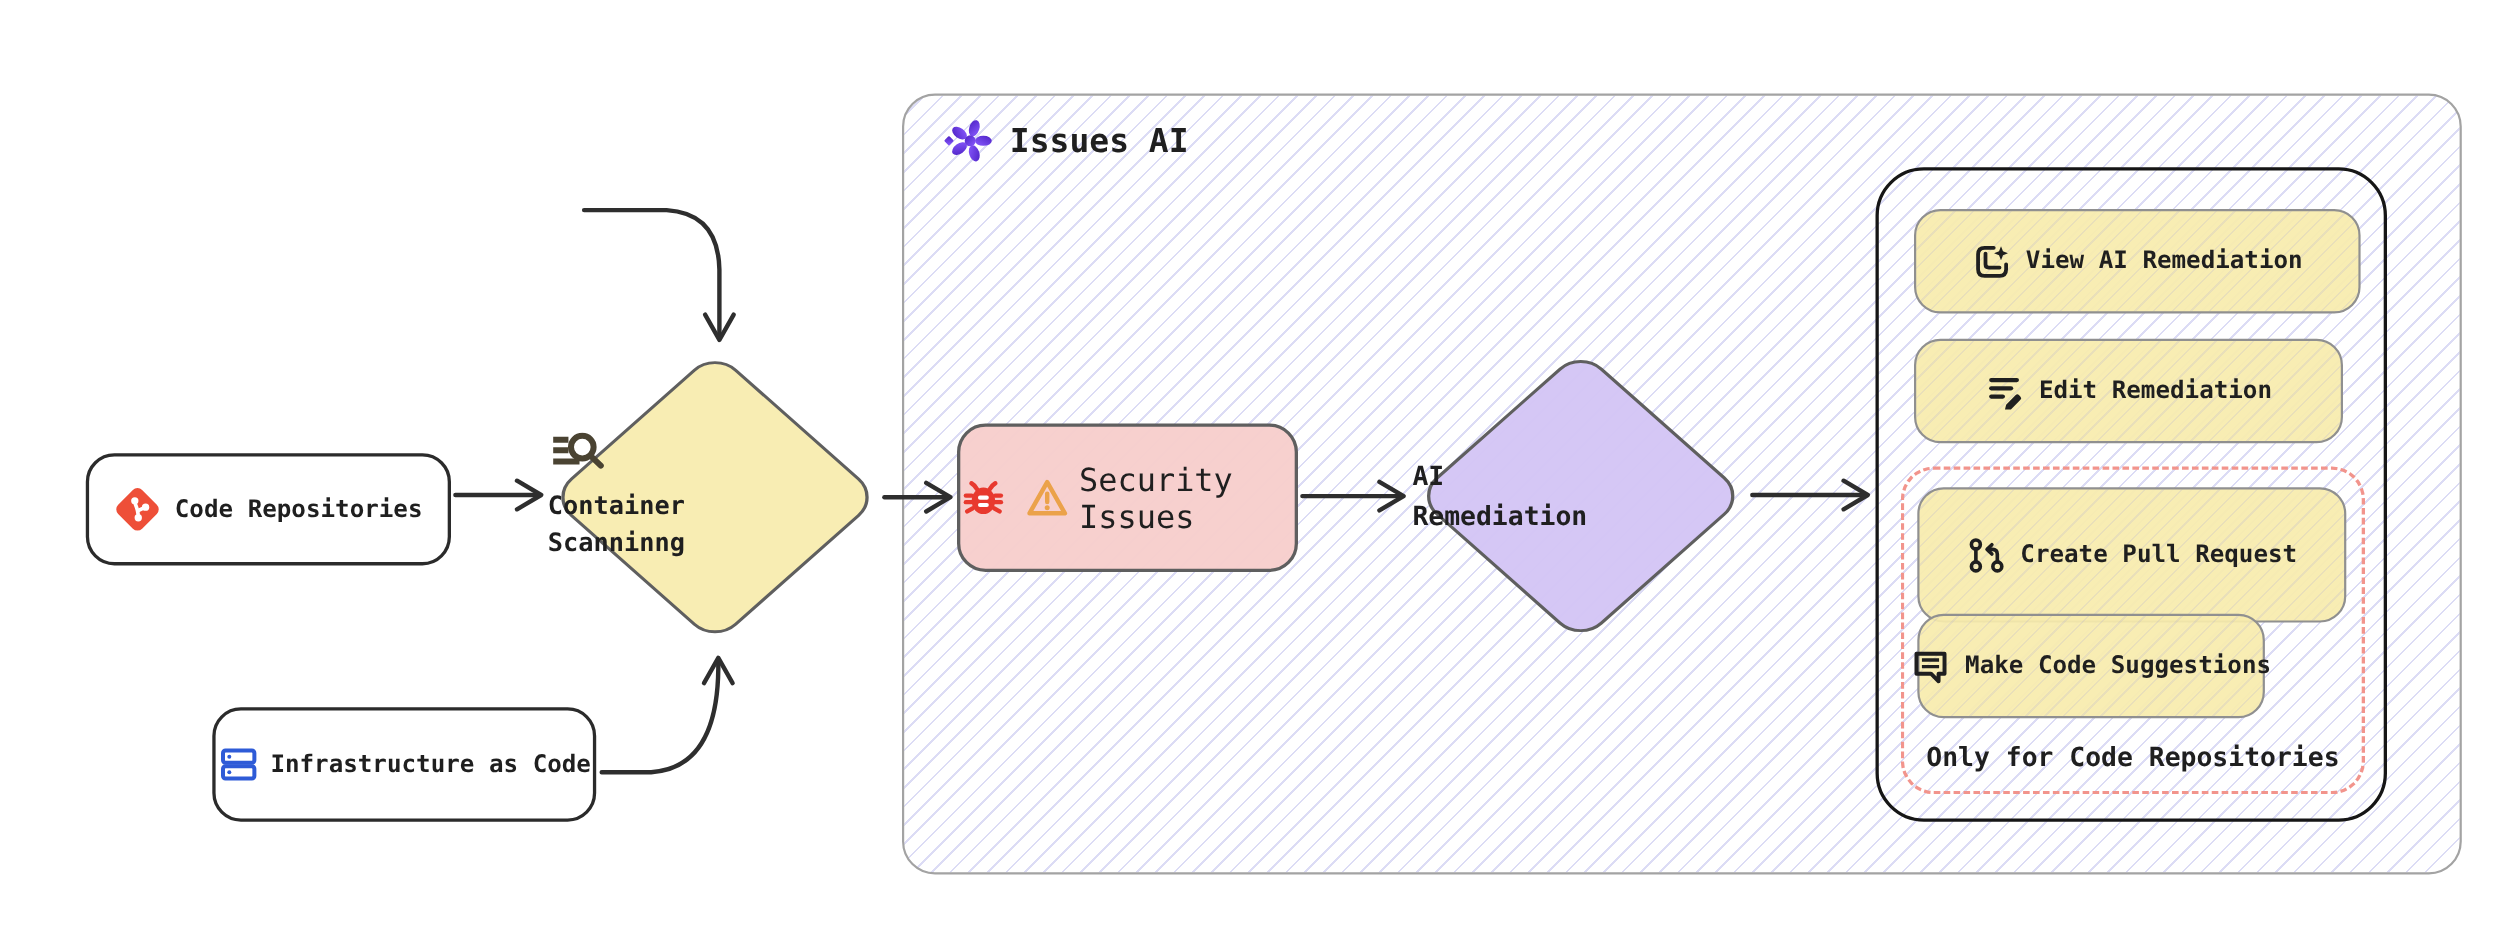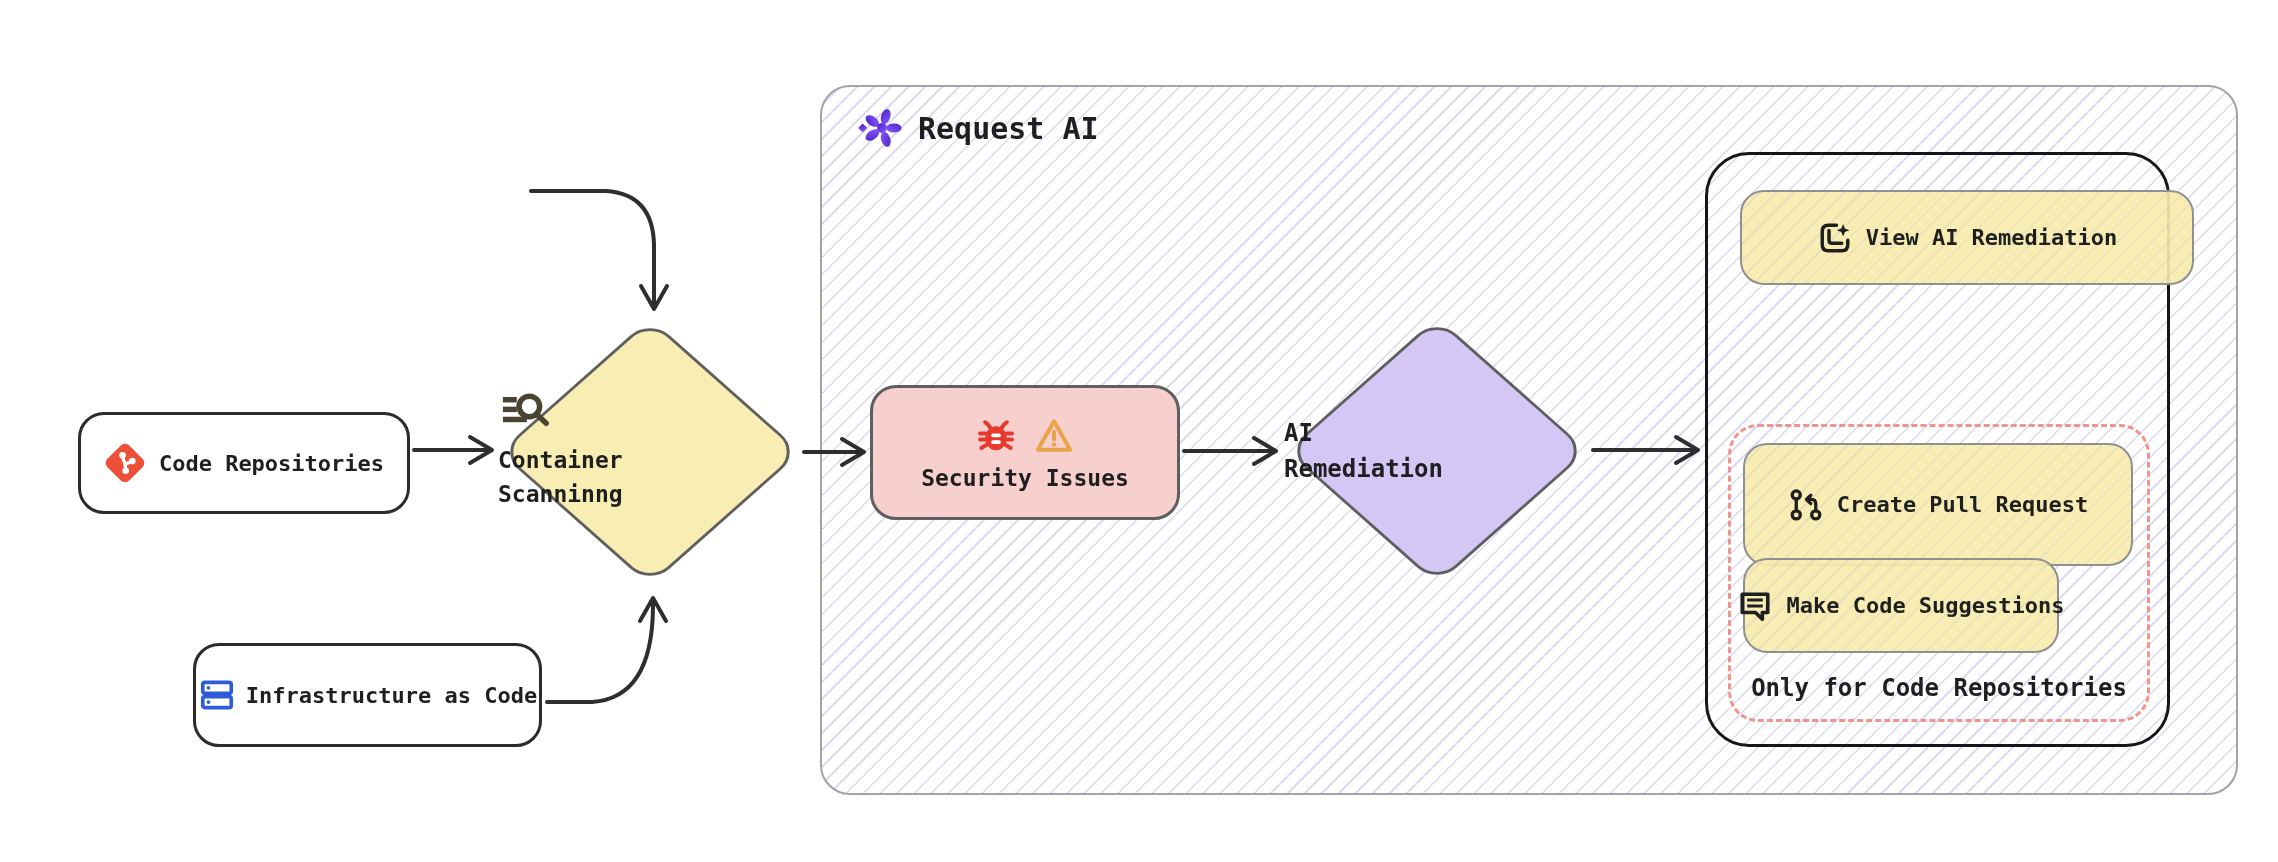--- a/index.html
+++ b/index.html
@@ -30,22 +30,22 @@
   .arrows{position:absolute;inset:0;z-index:2;pointer-events:none}
 
   .diamond{position:absolute;z-index:3}
   .diamond-shape{position:absolute;left:50%;top:50%;width:214px;height:214px;margin:-107px 0 0 -107px;
     transform:scaleY(.885) rotate(45deg);border-radius:28px;border:3px solid var(--shape-border)}
   .diamond-content{position:absolute;inset:0;display:flex;flex-direction:column;align-items:flex-start;
     justify-content:center;text-align:center;font-size:23px;font-weight:600;line-height:1.5;z-index:1}
 
   .issues{position:absolute;left:870px;top:385px;width:310px;height:135px;
     background:var(--pink);border:3px solid var(--shape-border);border-radius:26px;
-    display:flex;flex-direction:column;align-items:center;justify-content:center;gap:8px;
-    font-size:23px;font-weight:700;z-index:3}
+    display:flex;align-items:center;justify-content:center;gap:8px;
+    font-size:29px;font-weight:400;z-index:3}
   .issues .icons-row{display:flex;align-items:center;gap:16px}
 
   .panel{position:absolute;left:1705px;top:152px;width:465px;height:595px;
     border:3.5px solid #161616;border-radius:44px;z-index:2}
   .dashed-group{position:absolute;left:1728px;top:424px;width:422px;height:298px;
     border:3px dashed var(--salmon);border-radius:30px;z-index:2}
   .btn{position:absolute;display:flex;align-items:center;justify-content:center;gap:13px;
     background-color:var(--yellow);border:2.5px solid var(--btn-border);border-radius:24px;
     font-size:22px;font-weight:600;white-space:nowrap;z-index:3}
   .note{position:absolute;left:1728px;top:674px;width:422px;text-align:center;
@@ -70,21 +70,21 @@
       <g fill="url(#hg)">
         <ellipse cx="0" cy="-12" rx="4.6" ry="7.6" transform="rotate(18)"></ellipse>
         <ellipse cx="0" cy="-12" rx="4.6" ry="7.6" transform="rotate(90)"></ellipse>
         <ellipse cx="0" cy="-12" rx="4.6" ry="7.6" transform="rotate(162)"></ellipse>
         <ellipse cx="0" cy="-12" rx="4.6" ry="7.6" transform="rotate(234)"></ellipse>
         <ellipse cx="0" cy="-12" rx="4.6" ry="7.6" transform="rotate(306)"></ellipse>
         <circle cx="0" cy="0" r="5"></circle>
         <rect x="-22.5" y="-3.2" width="6.4" height="6.4" rx="1" transform="rotate(45 -19.3 0)"></rect>
       </g>
     </svg>
-    <span>Request AI</span>
+    <span>Issues AI</span>
   </div>
 
   <svg class="arrows" viewBox="0 0 2278 862">
     <g fill="none" stroke="var(--arrow)" stroke-width="4" stroke-linecap="round" stroke-linejoin="round">
       <path d="M531 191 L606 191 Q653 194 654 245 L654 306"></path>
       <path d="M641 286 L654 309 L667 286"></path>
       <path d="M414 450 L488 450"></path>
       <path d="M470 437 L492 450 L470 463"></path>
       <path d="M547 702 L592 702 Q652 698 653 608 L653 600"></path>
       <path d="M640 621 L653 598 L666 621"></path>
@@ -172,31 +172,42 @@
   <div class="diamond" style="left:1284px;top:317px;width:306px;height:267px">
     <div class="diamond-shape" style="background:var(--purple)"></div>
     <div class="diamond-content" style="font-size:24px">
       <span>AI</span>
       <span>Remediation</span>
     </div>
   </div>
 
   <div class="panel"></div>
 
-  <div class="btn hatch-overlay" style="left:1740px;top:190px;width:454px;height:95px">
+  <div class="btn hatch-overlay" style="left:1740px;top:190px;width:406px;height:95px">
     <svg class="icon" width="36" height="36" viewBox="0 0 24 24">
       <g fill="none" stroke="var(--ink)" stroke-width="2.3" stroke-linecap="round" stroke-linejoin="round">
         <path d="M13 3.5 H7.5 Q3.5 3.5 3.5 7.5 V16.5 Q3.5 20.5 7.5 20.5 H16.5 Q20.5 20.5 20.5 16.5 V13.5"></path>
         <path d="M8 7 V13.5 Q8 15.5 10 15.5 H16.5"></path>
       </g>
       <path d="M17.4 2.6 L18.6 5.6 L21.6 6.8 L18.6 8 L17.4 11 L16.2 8 L13.2 6.8 L16.2 5.6 Z" fill="var(--ink)"></path>
     </svg>
     <span>View AI Remediation</span>
   </div>
 
+  <div class="btn hatch-overlay" style="left:1740px;top:308px;width:390px;height:95px">
+    <svg class="icon" width="36" height="36" viewBox="0 0 24 24">
+      <g fill="none" stroke="var(--ink)" stroke-width="2.6" stroke-linecap="round">
+        <path d="M3.5 5 H19"></path>
+          <path d="M3.5 10 H15.5"></path>
+          <path d="M3.5 15 H10.5"></path>
+      </g>
+      <path d="M11.8 22.9 L12.5 19.9 L18.3 14.1 Q19.3 13.1 20.4 14.2 L21.1 14.9 Q22.2 16 21.2 17 L15.4 22.8 Z" fill="var(--ink)"></path>
+    </svg>
+    <span>Edit Remediation</span>
+  </div>
 
   <div class="dashed-group"></div>
 
   <div class="btn hatch-overlay" style="left:1743px;top:443px;width:390px;height:123px">
     <svg class="icon" width="36" height="36" viewBox="0 0 24 24">
       <g fill="none" stroke="var(--ink)" stroke-width="2.2" stroke-linecap="round" stroke-linejoin="round">
         <circle cx="5.5" cy="5.3" r="2.7"></circle>
         <path d="M5.5 8.2 V15.7"></path>
         <circle cx="5.5" cy="18.6" r="2.7"></circle>
         <circle cx="18.5" cy="18.6" r="2.7"></circle>

